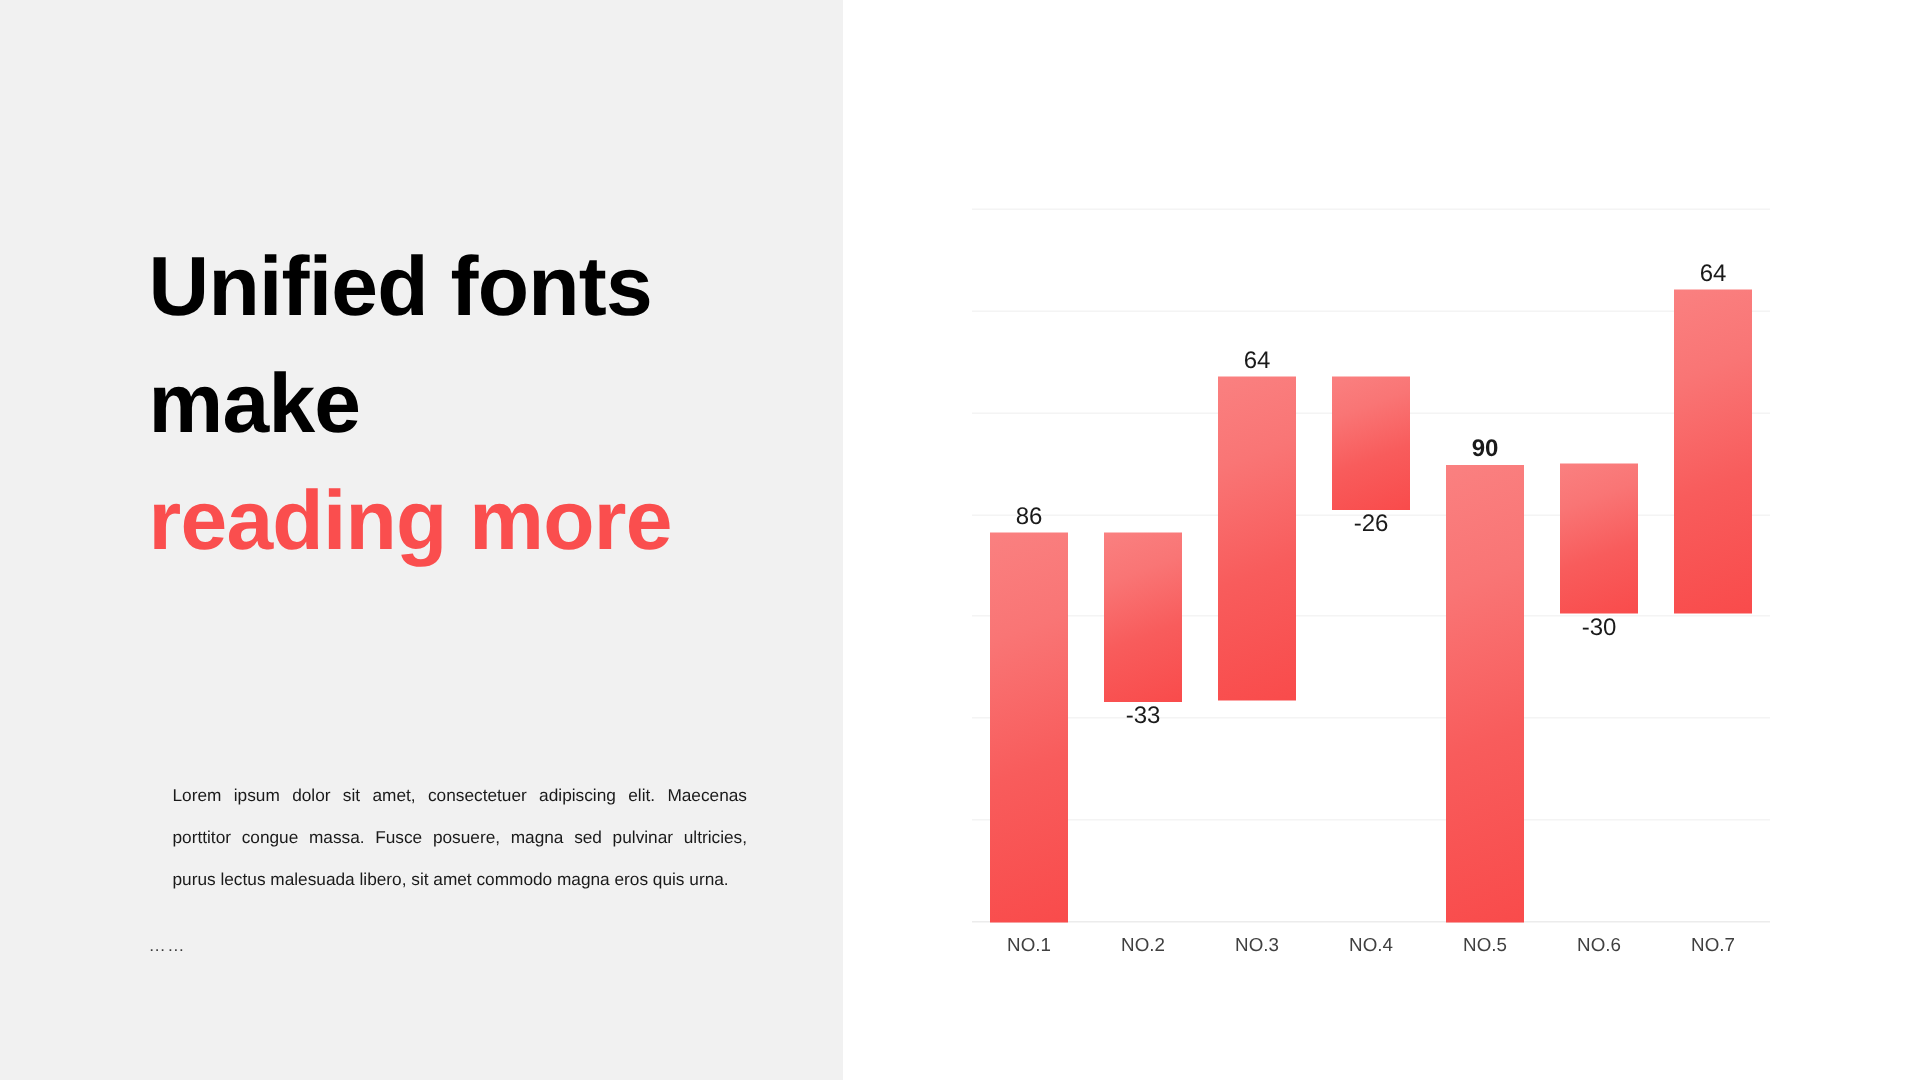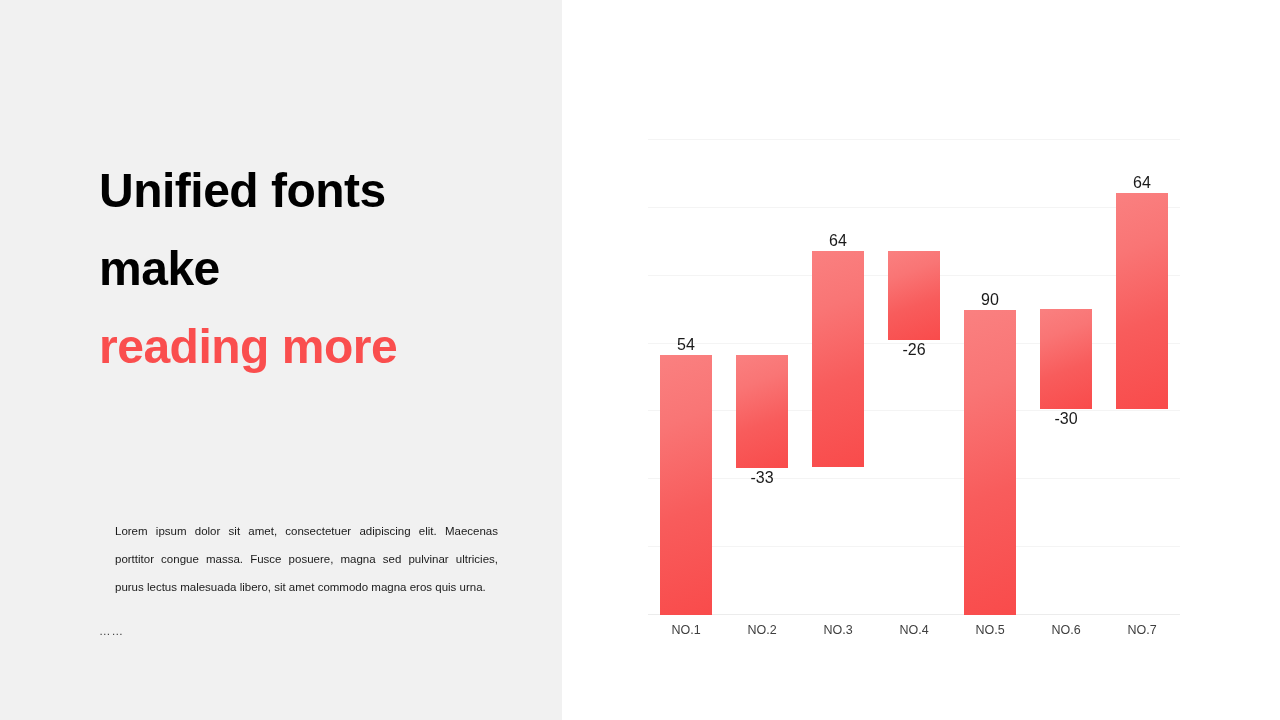--- a/index.html
+++ b/index.html
@@ -15,21 +15,21 @@
   
   .left-panel {
     width:562px; height:720px;
     background:#f1f1f1;
     position:relative;
     flex:0 0 562px;
   }
   .left-inner { position:absolute; left:99px; top:152px; width:420px; }
 
   .headline {
-    font-size:48px;
+    font-size:56px;
     font-weight:bold;
     line-height:78px;
     letter-spacing:-0.5px;
     color:#000000;
   }
   .headline .accent { color:#fa4e4e; }
   .headline-line { display:block; white-space:nowrap; }
 
   .body-copy {
     position:absolute;
@@ -148,37 +148,37 @@
           <div class="gridline" style="top: 136px;"></div>
           <div class="gridline" style="top: 204px;"></div>
           <div class="gridline" style="top: 271px;"></div>
           <div class="gridline" style="top: 339px;"></div>
           <div class="gridline" style="top: 407px;"></div>
           <div class="gridline baseline" style="top: 475px;"></div>
         </div>
       <div class="plot" id="plot">
           <div class="bar-slot" style="left: 0px; width: 76px;">
             <div class="bar" style="top: 216.104px; height: 259.896px; left: 12px;"></div>
-            <div class="bar-label" style="width: 76px; top: 199.104px;">54</div>
+            <div class="bar-label" style="width: 76px; top: 199.104px;">86</div>
           </div>
           <div class="bar-slot" style="left: 76px; width: 76px;">
             <div class="bar" style="top: 216.104px; height: 112.812px; left: 12px;"></div>
             <div class="bar-label" style="width: 76px; top: 331.916px;">-33</div>
           </div>
           <div class="bar-slot" style="left: 152px; width: 76px;">
             <div class="bar" style="top: 111.86px; height: 216.104px; left: 12px;"></div>
             <div class="bar-label" style="width: 76px; top: 94.86px;">64</div>
           </div>
           <div class="bar-slot" style="left: 228px; width: 76px;">
             <div class="bar" style="top: 111.86px; height: 89.012px; left: 12px;"></div>
             <div class="bar-label" style="width: 76px; top: 203.872px;">-26</div>
           </div>
           <div class="bar-slot" style="left: 304px; width: 76px;">
             <div class="bar" style="top: 170.884px; height: 305.116px; left: 12px;"></div>
-            <div class="bar-label" style="width: 76px; top: 153.884px;">90</div>
+            <div class="bar-label" style="width: 76px; top: 153.884px; font-weight: bold;">90</div>
           </div>
           <div class="bar-slot" style="left: 380px; width: 76px;">
             <div class="bar" style="top: 169.932px; height: 99.96px; left: 12px;"></div>
             <div class="bar-label" style="width: 76px; top: 272.892px;">-30</div>
           </div>
           <div class="bar-slot" style="left: 456px; width: 76px;">
             <div class="bar" style="top: 53.788px; height: 216.104px; left: 12px;"></div>
             <div class="bar-label" style="width: 76px; top: 36.788px;">64</div>
           </div>
         </div>

